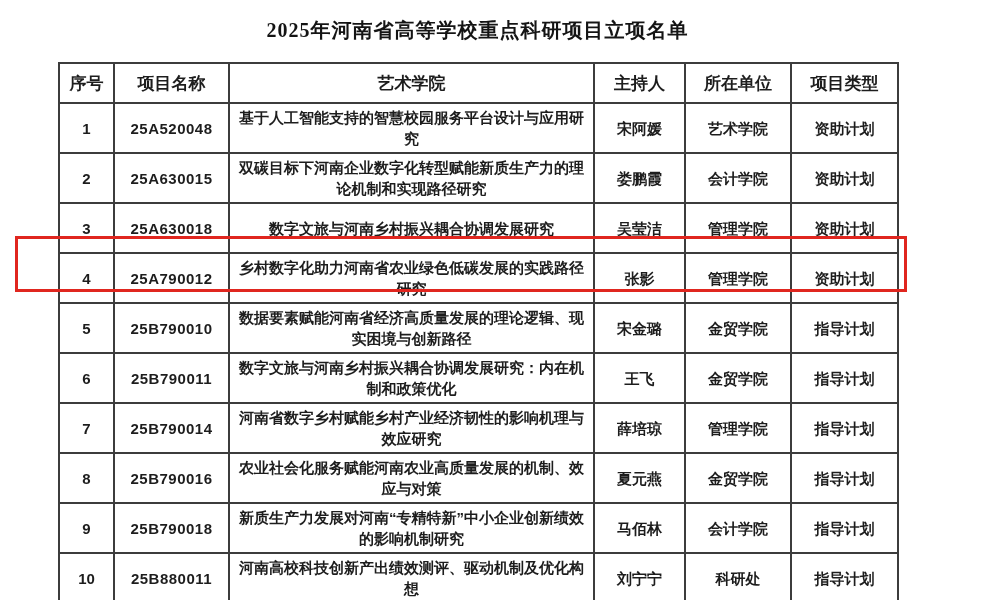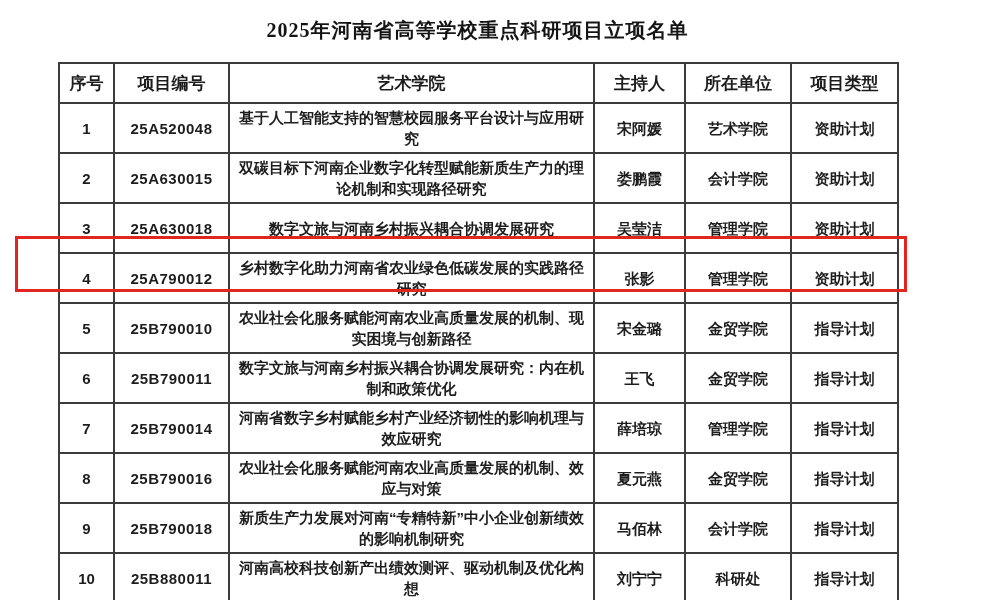--- a/index.html
+++ b/index.html
@@ -87,21 +87,21 @@
       <col class="col-no">
         <col class="col-code">
         <col class="col-name">
       <col class="col-leader">
         <col class="col-unit">
         <col class="col-type">
     </colgroup>
     <thead>
       <tr>
         <th>序号</th>
-        <th>项目编号</th>
+        <th>项目名称</th>
         <th>艺术学院</th>
         <th>主持人</th>
         <th>所在单位</th>
         <th>项目类型</th>
       </tr>
     </thead>
     <tbody>
       <tr>
         <td class="cell-no">1</td>
         <td class="cell-code">25A520048</td>
@@ -130,21 +130,21 @@
         <td class="cell-no">4</td>
         <td class="cell-code">25A790012</td>
         <td class="cell-name">乡村数字化助力河南省农业绿色低碳发展的实践路径研究</td>
         <td class="cell-leader">张影</td>
         <td class="cell-unit">管理学院</td>
         <td class="cell-type">资助计划</td>
       </tr>
       <tr>
         <td class="cell-no">5</td>
         <td class="cell-code">25B790010</td>
-        <td class="cell-name">农业社会化服务赋能河南农业高质量发展的机制、现实困境与创新路径</td>
+        <td class="cell-name">数据要素赋能河南省经济高质量发展的理论逻辑、现实困境与创新路径</td>
         <td class="cell-leader">宋金璐</td>
         <td class="cell-unit">金贸学院</td>
         <td class="cell-type">指导计划</td>
       </tr>
       <tr>
         <td class="cell-no">6</td>
         <td class="cell-code">25B790011</td>
         <td class="cell-name">数字文旅与河南乡村振兴耦合协调发展研究：内在机制和政策优化</td>
         <td class="cell-leader">王飞</td>
         <td class="cell-unit">金贸学院</td>

